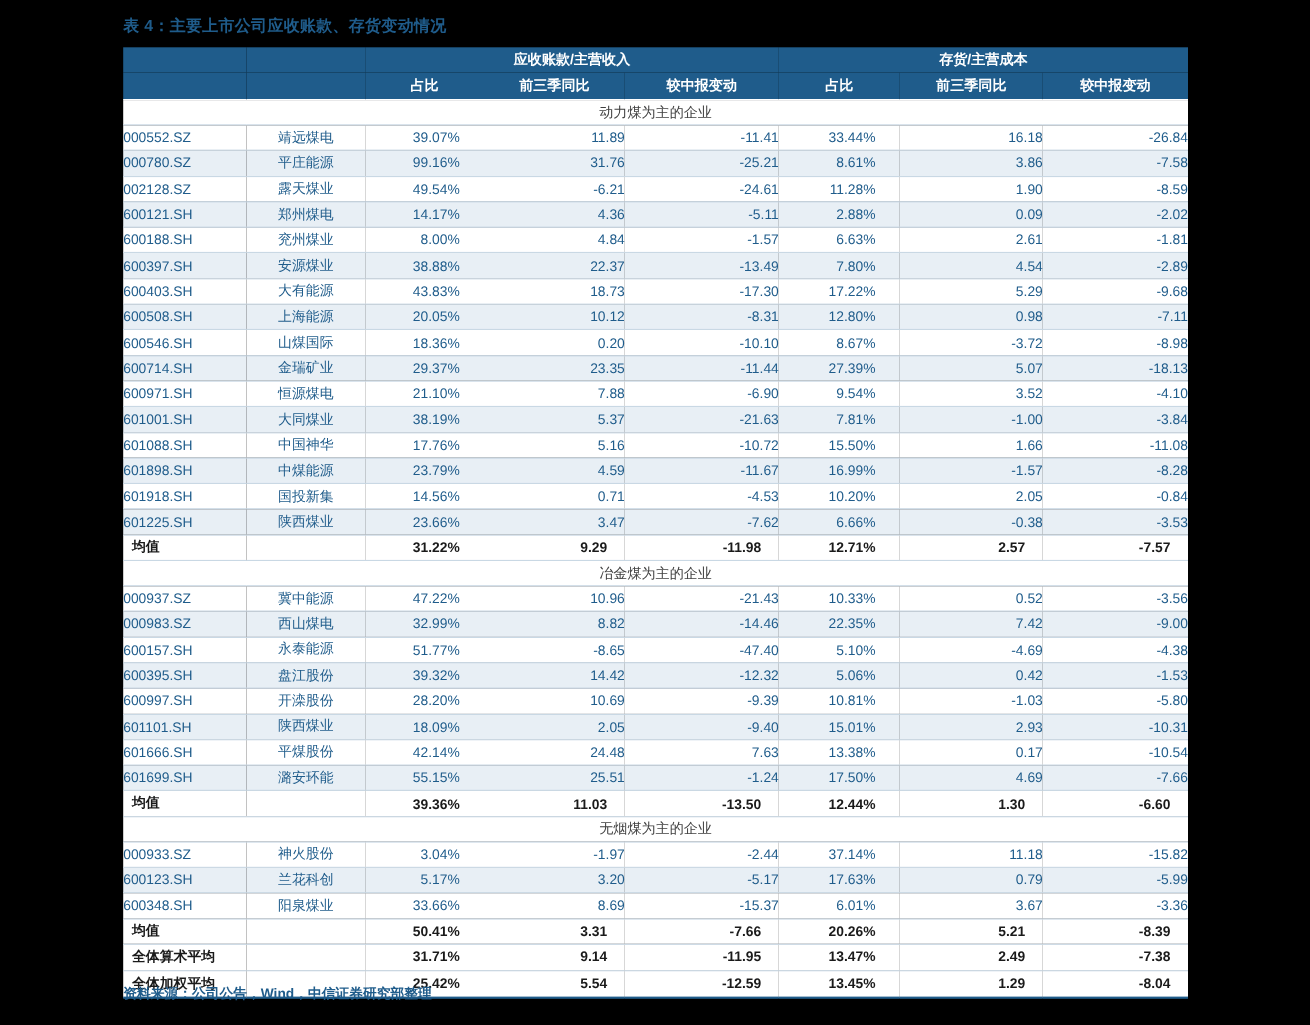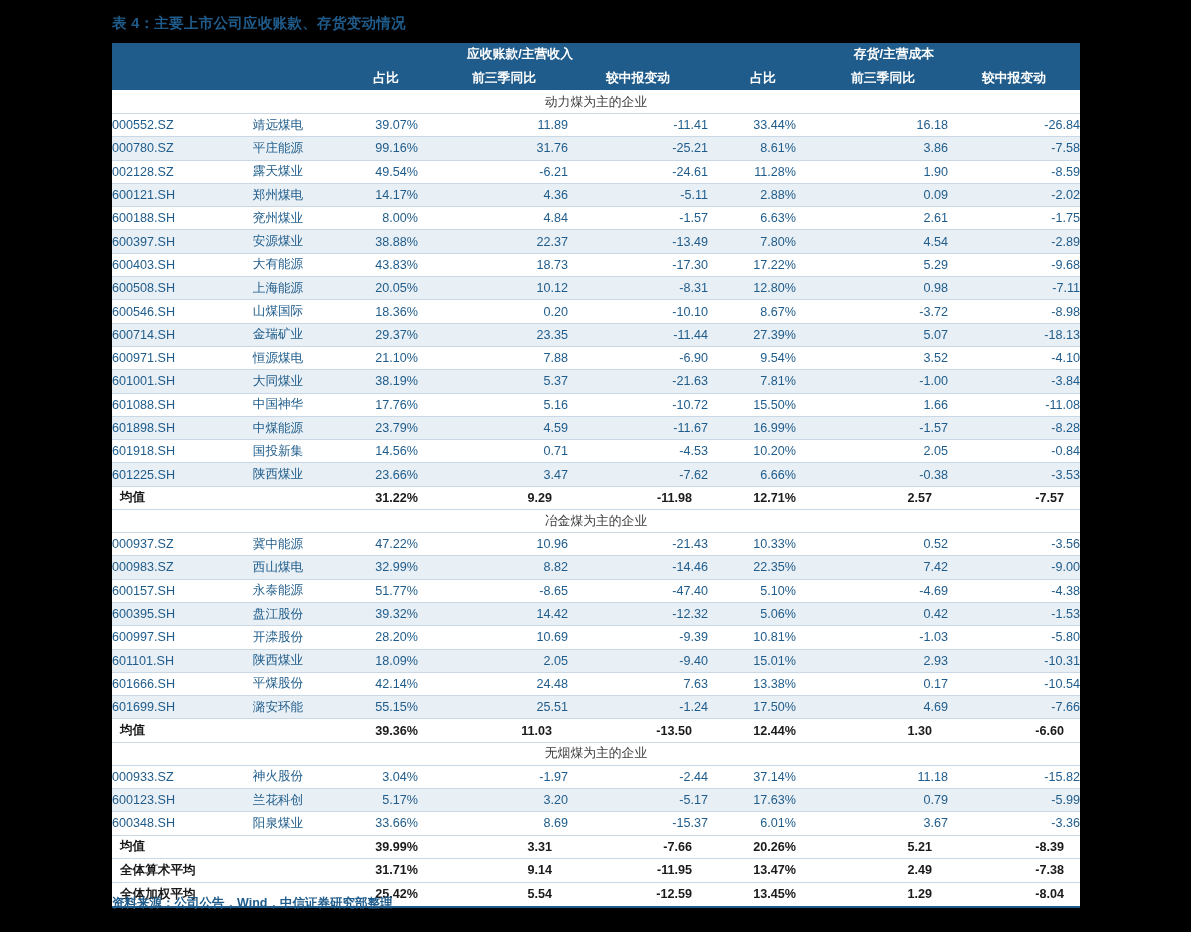--- a/index.html
+++ b/index.html
@@ -227,21 +227,21 @@
             <td class="c-num">-2.02</td>
           </tr>
           <tr class="data-row odd">
             <td class="c-code">600188.SH</td>
             <td class="c-name">兖州煤业</td>
             <td class="c-num pct">8.00%</td>
             <td class="c-num">4.84</td>
             <td class="c-num">-1.57</td>
             <td class="c-num pct">6.63%</td>
             <td class="c-num">2.61</td>
-            <td class="c-num">-1.75</td>
+            <td class="c-num">-1.81</td>
           </tr>
           <tr class="data-row even">
             <td class="c-code">600397.SH</td>
             <td class="c-name">安源煤业</td>
             <td class="c-num pct">38.88%</td>
             <td class="c-num">22.37</td>
             <td class="c-num">-13.49</td>
             <td class="c-num pct">7.80%</td>
             <td class="c-num">4.54</td>
             <td class="c-num">-2.89</td>
@@ -478,21 +478,21 @@
             <td class="c-num pct">33.66%</td>
             <td class="c-num">8.69</td>
             <td class="c-num">-15.37</td>
             <td class="c-num pct">6.01%</td>
             <td class="c-num">3.67</td>
             <td class="c-num">-3.36</td>
           </tr>
           <tr class="avg-row">
             <td class="c-code">均值</td>
             <td></td>
-            <td class="c-num pct">39.99%</td>
+            <td class="c-num pct">50.41%</td>
             <td class="c-num">3.31</td>
             <td class="c-num">-7.66</td>
             <td class="c-num pct">20.26%</td>
             <td class="c-num">5.21</td>
             <td class="c-num">-8.39</td>
           </tr>
           <tr class="total-row">
             <td class="c-code">全体算术平均</td>
             <td></td>
             <td class="c-num pct">31.71%</td>

